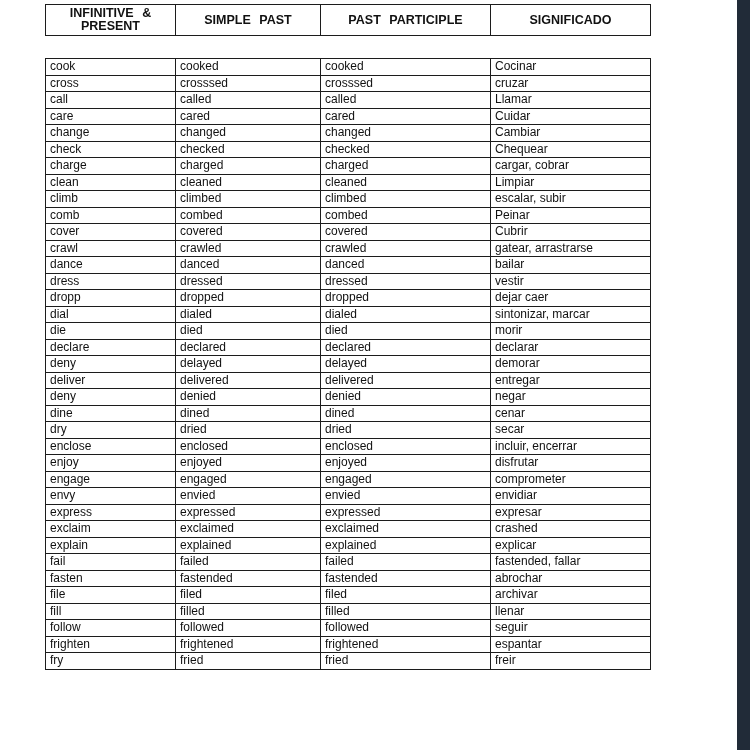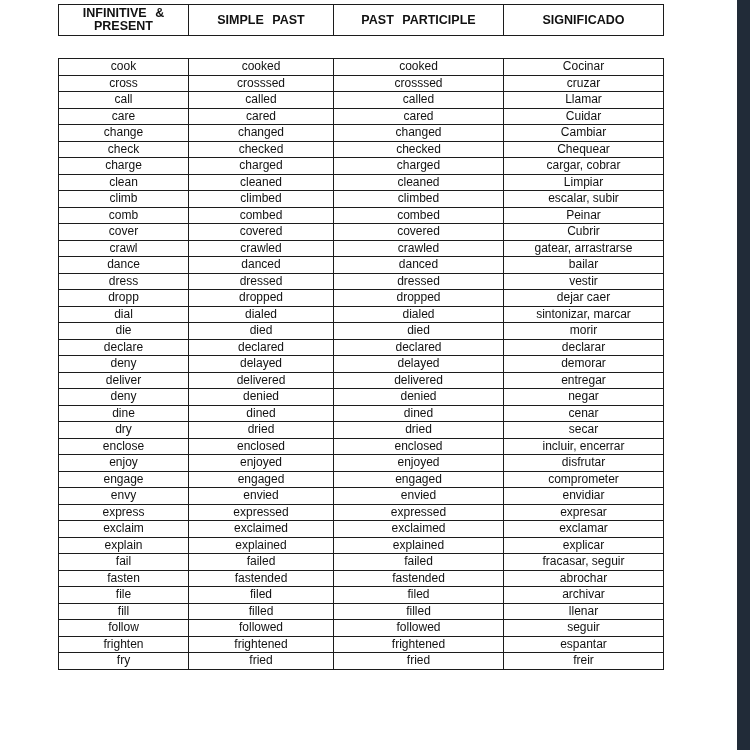--- a/index.html
+++ b/index.html
@@ -8,34 +8,33 @@
     background: #ffffff;
     overflow: hidden;
     font-family: "Liberation Sans", sans-serif;
     color: #111111;
   }
   .page {
     position: absolute;
     top: 0; left: 0;
     width: 750px; height: 732px;
     background: #ffffff;
-    padding-left: 13px;
   }
   table {
     border-collapse: collapse;
     table-layout: fixed;
     width: 605px;
     margin-left: 45px;
   }
   col.c1 { width: 130px; }
   col.c2 { width: 145px; }
   col.c3 { width: 170px; }
   col.c4 { width: 160px; }
   .header-table { margin-top: 4px; }
-  .body-table { margin-top: 22px; text-align: center; }
+  .body-table { margin-top: 22px; }
   th, td {
     border: 1px solid #1c1c1c;
   }
   th {
     font-size: 12.5px;
     font-weight: bold;
     text-align: center;
     line-height: 13px;
     padding: 2px 4px;
     word-spacing: 5px;
@@ -251,33 +250,33 @@
         <tr>
           <td>express</td>
           <td>expressed</td>
           <td>expressed</td>
           <td>expresar</td>
         </tr>
         <tr>
           <td>exclaim</td>
           <td>exclaimed</td>
           <td>exclaimed</td>
-          <td>exclamar</td>
+          <td>crashed</td>
         </tr>
         <tr>
           <td>explain</td>
           <td>explained</td>
           <td>explained</td>
           <td>explicar</td>
         </tr>
         <tr>
           <td>fail</td>
           <td>failed</td>
           <td>failed</td>
-          <td>fracasar, seguir</td>
+          <td>fastended, fallar</td>
         </tr>
         <tr>
           <td>fasten</td>
           <td>fastended</td>
           <td>fastended</td>
           <td>abrochar</td>
         </tr>
         <tr>
           <td>file</td>
           <td>filed</td>

